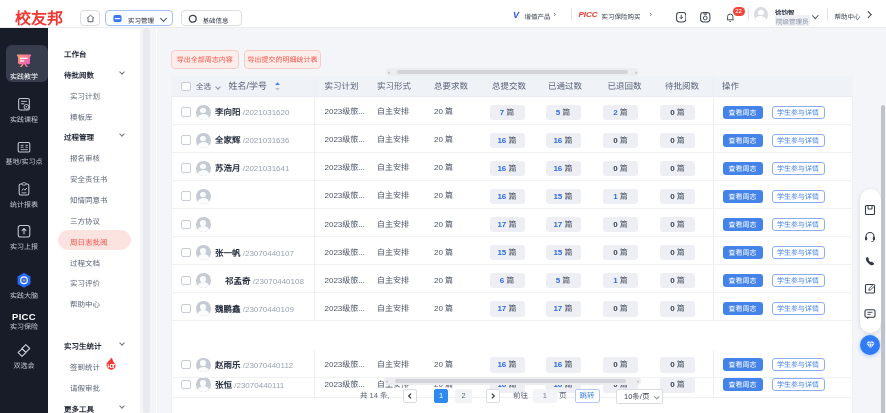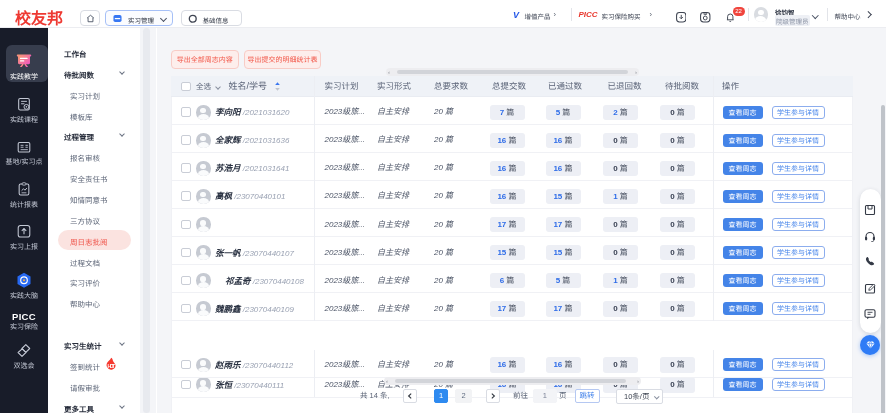--- a/index.html
+++ b/index.html
@@ -27,21 +27,21 @@
   .sm .chev { position:absolute; left:120px; top:8px; width:4px; height:4px; border-right:1px solid #6b7383; border-bottom:1px solid #6b7383; transform:rotate(45deg); }
   #selpill { position:absolute; left:10px; top:201.8px; width:73px; height:20.6px; border-radius:10.3px; background:#fbe3e0; }
 
   
   .exp-btn { position:absolute; white-space:nowrap; top:50px; height:19px; background:#fdeeec; border:1px solid #f8ccc6; border-radius:4px; color:#f25749; font-size:7px; text-align:center; line-height:17px; }
 
   #card { position:absolute; left:171px; top:76px; width:682px; height:337px; background:#fff; border-left:1px solid #f0f1f5; border-right:1px solid #f0f1f5; }
   #thead { position:absolute; left:171px; top:76px; width:682px; height:21px; background:#eff2f7; border-bottom:1px solid #e9ecf2; }
   .th { position:absolute; top:0; height:21px; line-height:21px; font-size:8.5px; color:#5b6478; white-space:nowrap; }
   .row { position:absolute; left:171px; width:682px; height:28.06px; border-bottom:1px solid #f0f1f5; }
-  .cell { position:absolute; top:1.3px; height:28px; line-height:28px; font-size:8px; color:#4a5365; white-space:nowrap;font-style:italic; }
+  .cell { position:absolute; top:1.3px; height:28px; line-height:28px; font-size:8px; color:#4a5365; white-space:nowrap; }
   .cb { position:absolute; width:9.5px; height:9.5px; border:1px solid #c9cdd6; border-radius:2px; background:#fff; }
   .ava { position:absolute; width:14.5px; height:14.5px; border-radius:50%; background:#c6cad2; overflow:hidden; }
   .ava i { position:absolute; left:4.4px; top:2.6px; width:5.7px; height:5.7px; border-radius:50%; background:#fafbfc; }
   .ava u { position:absolute; left:1.7px; top:9px; width:11px; height:8px; border-radius:50%; background:#fafbfc; }
   .nm { font-weight:700; font-size:8.5px; color:#2c3444; }
   .sid { color:#99a1b2; }
   .pill { position:absolute; top:7.6px; min-width:35px; height:15.5px; line-height:15.5px; background:#edeff5; border-radius:3px; font-size:8px; color:#4a5262; text-align:center; white-space:nowrap; padding:0 4px; }
   .pill b { color:#2e6ce8; }
   .pill s { text-decoration:none; color:#3a4254; font-weight:700; }
   .btn-b { position:absolute; top:8.6px; height:13px; line-height:13px; background:#4484e8; border-radius:3px; color:#fff; font-size:7px; text-align:center; white-space:nowrap; }
@@ -296,21 +296,20 @@
     <div class="vline" style="left:542px; height:28px;"></div>
     <div class="btn-b" style="left:551.5px; width:40px;">查看周志</div>
     <div class="btn-o" style="left:600.5px; width:53px;">学生参与详情</div>
   </div>
     <div class="row" style="top:181.18px;">
     <div class="cb" style="left:10.3px; top:10.3px;"></div>
     <div class="ava" style="left:25px; top:8px;">
         <i></i>
         <u></u>
       </div>
-    <div class="cell" style="left:44px;"><span class="nm">高枫</span> <span class="sid">/23070440101</span></div>
     <div class="vline" style="left:142.5px; height:28px;"></div>
     <div class="cell" style="left:153.5px;">2023级旅...</div>
     <div class="cell" style="left:206px;">自主安排</div>
     <div class="cell" style="left:263px;">20 篇</div>
     <span class="pill" style="left:318.5px;"><b>16</b> 篇</span>
     <span class="pill" style="left:374.5px;"><b>15</b> 篇</span>
     <span class="pill" style="left:432px;"><b>1</b> 篇</span>
     <span class="pill" style="left:489px;"><s>0</s> 篇</span>
     <div class="vline" style="left:542px; height:28px;"></div>
     <div class="btn-b" style="left:551.5px; width:40px;">查看周志</div>

